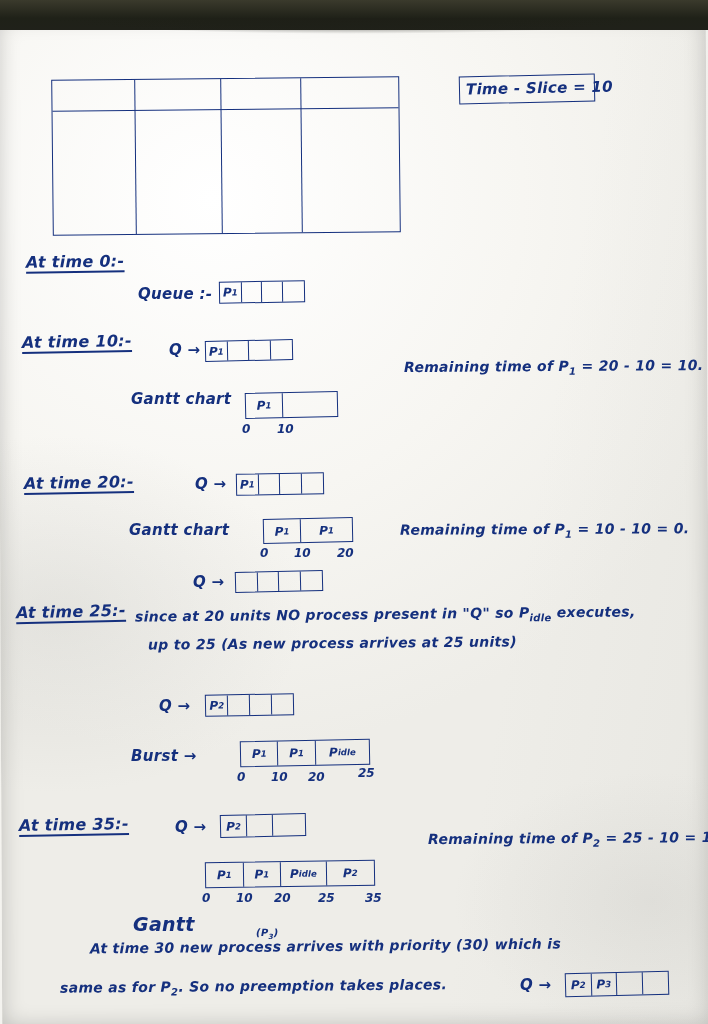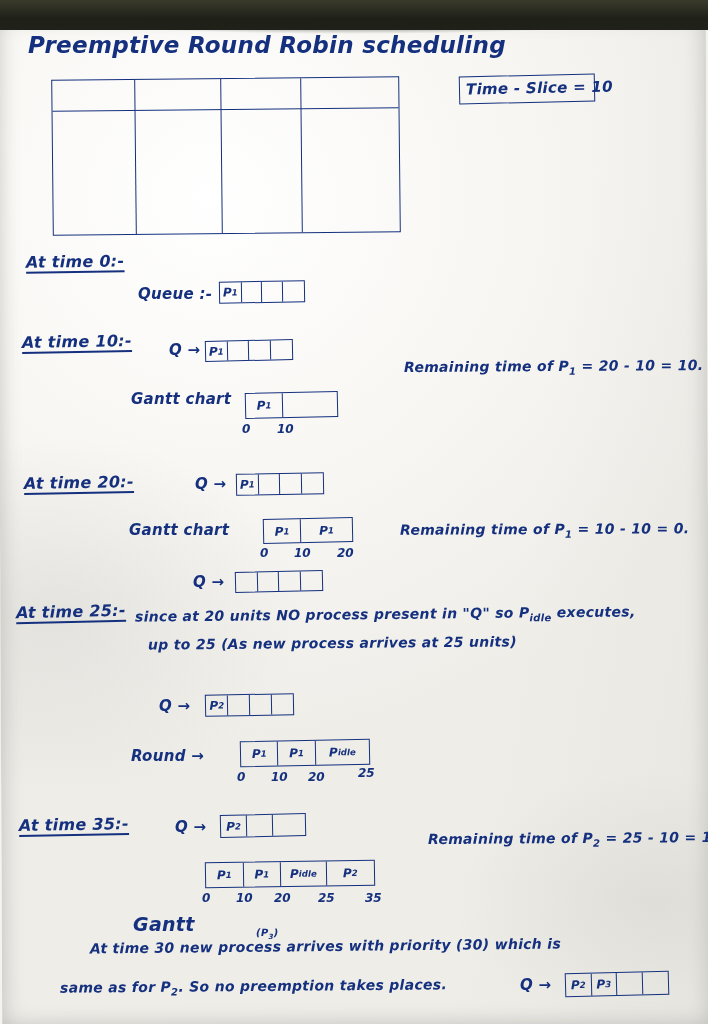--- a/index.html
+++ b/index.html
@@ -72,21 +72,20 @@
   .tcell{position:absolute;color:#15307e;font-style:italic;font-weight:600;text-align:center;}
   sub{font-size:.72em;}
 </style>
 </head>
 <body>
 
 <div id="page">
   <div class="paper"></div>
   <div class="desk"></div>
 
-  <div class="ink hand" style="left:28px;top:32px;font-size:23px;">Preemptive Round Robin scheduling</div>
 
   <div class="box" style="left:459px;top:75px;width:136px;height:28px;transform:rotate(-1.2deg);"></div>
   <div class="ink hand" style="left:466px;top:79px;font-size:15px;transform:rotate(-1.2deg);">Time - Slice = 10</div>
 
   <div class="tbl" style="left:52px;top:78px;width:348px;height:156px;transform:rotate(-0.6deg);">
     <div class="hl" style="top:30px;"></div>
     <div class="vl" style="left:82px;"></div>
     <div class="vl" style="left:168px;"></div>
     <div class="vl" style="left:248px;"></div>
   </div>
@@ -184,21 +183,21 @@
   <div class="ink hand u" style="left:16px;top:602px;font-size:16px;transform:rotate(-1.4deg);">At time 25:-</div>
   <div class="ink hand" style="left:135px;top:606px;font-size:14px;transform:rotate(-0.6deg);">since at 20 units NO process present in "Q" so P<sub>idle</sub> executes,</div>
   <div class="ink hand" style="left:148px;top:635px;font-size:14px;transform:rotate(-0.5deg);">up to 25 (As new process arrives at 25 units)</div>
   <div class="ink hand" style="left:159px;top:697px;font-size:15px;">Q →</div>
   <div class="cellrow" style="left:205px;top:694px;width:89px;height:22px;transform:rotate(-1.1deg);">
     <div class="c" style="width:23px;font-size:12px;">P<sub>2</sub></div>
     <div class="c" style="width:22px;"></div>
     <div class="c" style="width:22px;"></div>
     <div class="c" style="width:22px;"></div>
   </div>
-  <div class="ink hand" style="left:131px;top:747px;font-size:15px;">Round →</div>
+  <div class="ink hand" style="left:131px;top:747px;font-size:15px;">Burst →</div>
   <div class="cellrow" style="left:240px;top:740px;width:130px;height:26px;transform:rotate(-1.1deg);">
     <div class="c" style="width:38px;font-size:12px;">P<sub>1</sub></div>
     <div class="c" style="width:38px;font-size:12px;">P<sub>1</sub></div>
     <div class="c" style="width:54px;font-size:12px;">P<sub>idle</sub></div>
   </div>
   <div class="ticks" style="left:240px;top:770px;font-size:12px;">
     <span class="tick" style="left:-3px;">0</span>
     <span class="tick" style="left:31px;">10</span>
     <span class="tick" style="left:68px;">20</span>
     <span class="tick" style="left:118px;top:-4px;">25</span>

